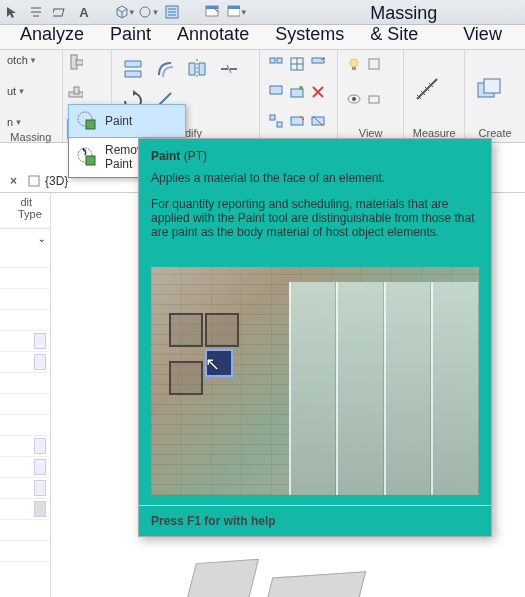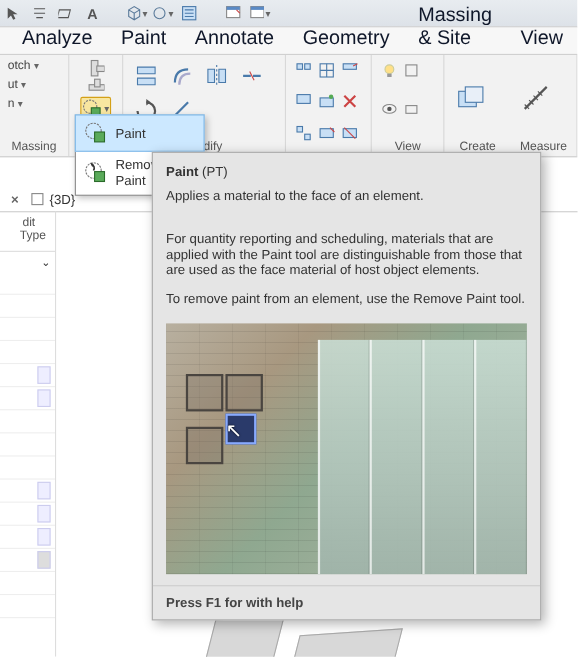--- a/index.html
+++ b/index.html
@@ -8,27 +8,27 @@
 .tab-bar{height:24px;background:#f7f7f7;border-bottom:1px solid #d0d0d0;display:flex;align-items:flex-end;padding-left:8px;gap:2px}
 .tab{padding:4px 12px;font-size:18px;color:#0f172a;cursor:pointer}
 .ribbon{height:92px;background:#f2f2f2;border-bottom:1px solid #ccc;display:flex;position:relative}
 .panel{border-right:1px solid #d8d8d8;display:flex;flex-direction:column;align-items:center;padding:2px 4px}
 .panel-content{flex:1;display:flex;align-items:flex-start;gap:2px;flex-wrap:wrap}
 .panel-label{font-size:11px;color:#555;padding:1px 0}
 .rbtn{display:flex;align-items:center;gap:2px;padding:2px 3px;color:#444;font-size:11px}
 .rbtn-lg{flex-direction:column;width:42px;height:60px;justify-content:center}
 .icon-box{width:16px;height:16px;display:flex;align-items:center;justify-content:center}
 .icon-lg{width:28px;height:28px}
-.vmenu{display:flex;flex-direction:column;gap:1px}
+.vmenu{display:flex;flex-direction:row;gap:15px}
 .split-highlight{background:#f8e6a0;border:1px solid #d4a017;border-radius:2px;padding:1px}
 .dropdown{position:absolute;left:68px;top:104px;width:116px;background:#fff;border:1px solid #888;box-shadow:2px 2px 6px rgba(0,0,0,.25);z-index:10}
 .dd-item{display:flex;align-items:center;gap:8px;padding:6px 8px;font-size:12px}
 .dd-item.sel{background:#cce8ff;border:1px solid #7fb8e8;margin:-1px}
 .dd-icon{width:20px;height:20px;position:relative}
-.tooltip{position:absolute;left:138px;top:138px;width:352px;background:#e5e5e5;border:1px solid #aaa;box-shadow:3px 3px 10px rgba(0,0,0,.3);z-index:20;font-size:12px}
+.tooltip{position:absolute;left:138px;top:138px;width:352px;background:#14b8a6;border:1px solid #aaa;box-shadow:3px 3px 10px rgba(0,0,0,.3);z-index:20;font-size:12px}
 .tooltip .tbody{padding:10px 12px}
 .tooltip .timg{margin:6px 12px 10px;height:228px;background:linear-gradient(135deg,#b8b0a0 0%,#a89880 25%,#8fa890 50%,#b0b8a8 100%);position:relative;overflow:hidden}
 .wall-lines{position:absolute;inset:0;background:repeating-linear-gradient(0deg,rgba(0,0,0,.08) 0 1px,transparent 1px 10px),repeating-linear-gradient(90deg,rgba(0,0,0,.05) 0 1px,transparent 1px 30px)}
 .glass-panel{position:absolute;right:0;top:15px;bottom:0;width:58%;background:linear-gradient(180deg,rgba(200,220,210,.9),rgba(160,180,170,.9));display:flex}
 .mullion{flex:1;border-left:2px solid rgba(255,255,255,.7);border-right:1px solid rgba(0,0,0,.15)}
 .pframe{position:absolute;border:2px solid #4a4540;background:rgba(120,110,100,.3)}
 .cursor{position:absolute;left:54px;top:86px;color:#fff;font-size:18px;text-shadow:0 0 2px #000}
 .tfooter{border-top:1px solid #ccc;padding:8px 12px;color:#444;font-weight:600}
 .view-tabs{position:absolute;left:0;top:170px;display:flex;align-items:center;gap:4px;padding:2px 4px;border-bottom:1px solid #ccc;width:100%;font-size:12px}
 .view-tabs .x{padding:2px 6px;font-weight:bold;color:#666}
@@ -97,21 +97,21 @@
         <rect x="2" y="2" width="12" height="3" fill="#5a8ac5"></rect>
       </svg>
       <span class="chev">▾</span>
     </div>
 </div>
 
 <div class="tab-bar">
   <div class="tab">Analyze</div>
   <div class="tab">Paint</div>
   <div class="tab">Annotate</div>
-  <div class="tab">Geometry</div>
+  <div class="tab">Systems</div>
   <div class="tab">Massing &amp; Site</div>
   <div class="tab">View</div>
   <div class="tab">Manage</div>
 </div>
 
 <div class="ribbon">
   <div class="panel" style="width:58px">
     <div class="panel-content vmenu" style="width:100%">
       <div class="rbtn">
           <span>otch</span>
@@ -268,41 +268,41 @@
           </svg>
         </div>
       <div class="icon-box">
           <svg width="16" height="16">
             <rect x="3" y="5" width="10" height="7" fill="none" stroke="#888"></rect>
           </svg>
         </div>
     </div>
     <div class="panel-label">View</div>
   </div>
+  <div class="panel" style="width:56px">
+    <div class="panel-content rbtn-lg">
+      <div class="icon-box icon-lg">
+          <svg width="28" height="28">
+            <path d="M4 24 L24 4" stroke="#555" stroke-width="2"></path>
+            <path d="M4 20l4 4M8 16l4 4M12 12l4 4M16 8l4 4" stroke="#555"></path>
+          </svg>
+        </div>
+    </div>
+    <div class="panel-label">Measure</div>
+  </div>
   <div class="panel" style="width:56px;border-right:none">
     <div class="panel-content rbtn-lg">
       <div class="icon-box icon-lg">
           <svg width="28" height="28">
             <rect x="4" y="8" width="16" height="14" fill="#c8dff5" stroke="#4a7aaa"></rect>
             <rect x="10" y="4" width="16" height="14" fill="#e8eff8" stroke="#4a7aaa"></rect>
           </svg>
         </div>
     </div>
     <div class="panel-label">Create</div>
-  </div>
-  <div class="panel" style="width:56px">
-    <div class="panel-content rbtn-lg">
-      <div class="icon-box icon-lg">
-          <svg width="28" height="28">
-            <path d="M4 24 L24 4" stroke="#555" stroke-width="2"></path>
-            <path d="M4 20l4 4M8 16l4 4M12 12l4 4M16 8l4 4" stroke="#555"></path>
-          </svg>
-        </div>
-    </div>
-    <div class="panel-label">Measure</div>
   </div>
 </div>
 
 <div class="dropdown">
   <div class="dd-item sel">
     <div class="dd-icon">
         <svg width="20" height="20">
           <circle cx="8" cy="8" r="7" fill="none" stroke="#777" stroke-dasharray="2 1"></circle>
           <rect x="9" y="9" width="9" height="9" fill="#5aaa5a" stroke="#2a6a2a"></rect>
         </svg>
@@ -367,23 +367,22 @@
 <div class="canvas">
   <div class="threed">
     <div class="slab" style="left:0;top:0;width:60px;height:140px"></div>
     <div class="slab" style="left:80px;top:20px;width:90px;height:120px"></div>
   </div>
 </div>
 
 <div class="tooltip">
   <div class="tbody">
     <div style="margin-bottom:8px"><b>Paint</b> <span>(PT)</span></div>
-    <div style="margin-bottom:25px">Applies a material to the face of an element.</div>
-    <div style="margin-bottom:12px">For quantity reporting and scheduling, materials that are applied with the Paint tool are distinguishable from those that are used as the face material of host object elements.</div>
-    <div>To remove paint from an element, use the Remove Paint tool.</div>
+    <div style="margin-bottom:12px">Applies a material to the face of an element.</div>
+    <div style="margin-bottom:12px">For quantity reporting and scheduling, materials that are applied with the Paint tool are distinguishable from those that are paint as the body material of host object elements.</div>
   </div>
   <div class="timg">
     <div class="wall-lines"></div>
     <div class="glass-panel">
         <div class="mullion"></div>
         <div class="mullion"></div>
         <div class="mullion"></div>
         <div class="mullion"></div>
       </div>
     <div class="pframe" style="left:18px;top:46px;width:30px;height:30px"></div>

